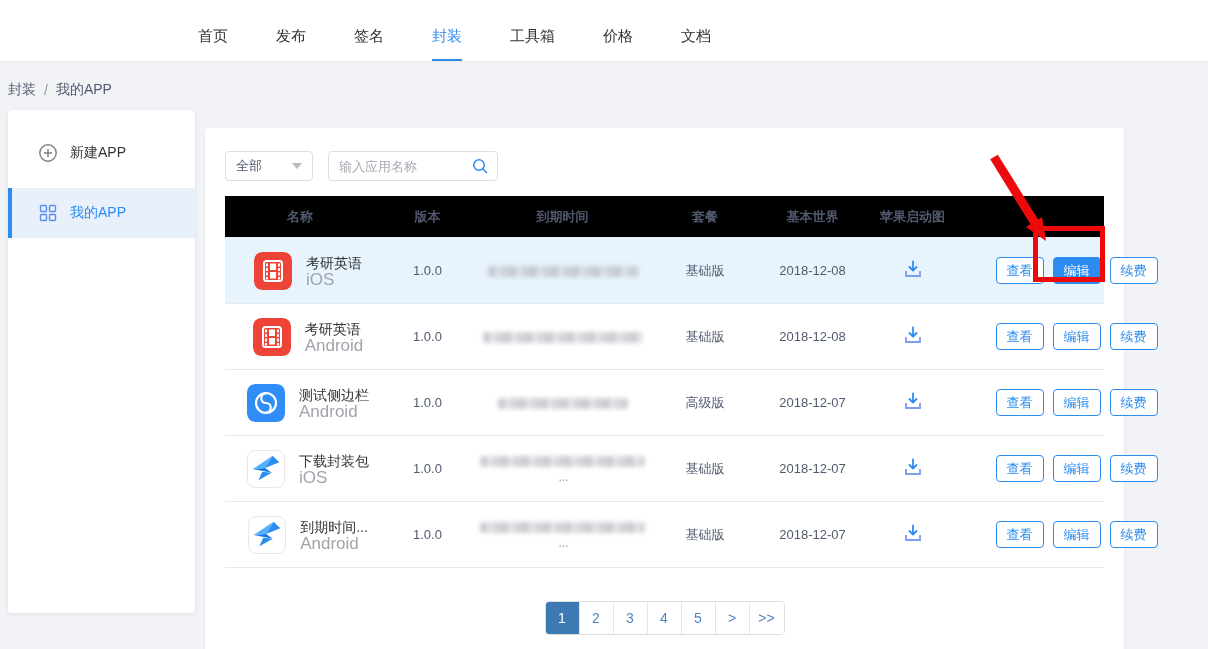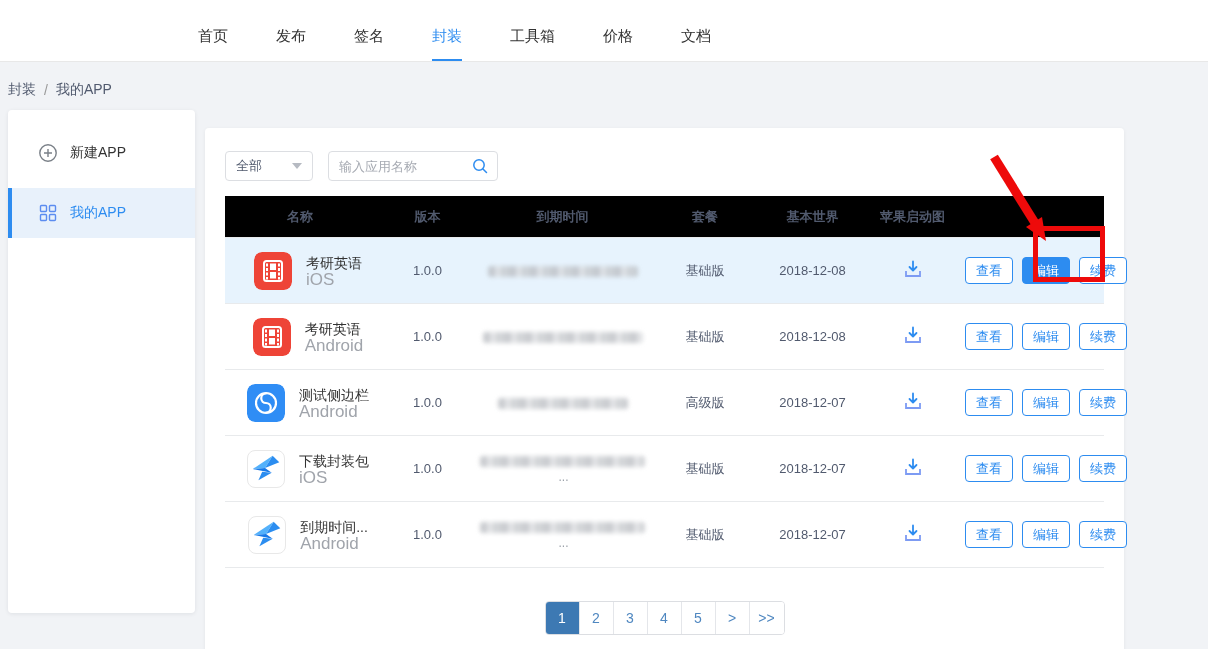--- a/index.html
+++ b/index.html
@@ -76,21 +76,21 @@
   .app-icon.framed { border:1px solid #e8e8e8; background:#fff; }
   .nm { font-size:14px; color:#333; line-height:18px; }
   .pf { font-size:17px; color:#a0a4ab; line-height:15px; }
   .smudge {
     display:inline-block; vertical-align:middle; height:11px; border-radius:3px;
     background:repeating-linear-gradient(90deg,#b9bcc1 0 7px,#d8dadd 7px 13px,#c4c7cb 13px 21px);
     filter:blur(2.2px); opacity:.75;
   }
   .link-suffix { color:#9aa0a8; font-size:12px; vertical-align:middle; margin-left:2px; }
   .dl-btn { background:none; border:none; cursor:pointer; padding:2px; }
-  .act-wrap { display:flex; justify-content:flex-start; gap:9px; }
+  .act-wrap { display:flex; justify-content:center; gap:9px; }
   .btn {
     min-width:46px; height:27px; padding:0 10px; border:1px solid #2d8cf0; border-radius:4px;
     background:#fff; color:#2d8cf0; font-size:13px; cursor:pointer;
     font-family:"Liberation Sans","DejaVu Sans",sans-serif;
   }
   .btn.primary { background:#2d8cf0; color:#fff; border-color:#2d8cf0; }
   
   .pager {
     margin:33px auto 0 auto; width:fit-content; display:flex;
     border:1px solid #dcdee2; border-radius:4px; overflow:hidden; background:#fff;

